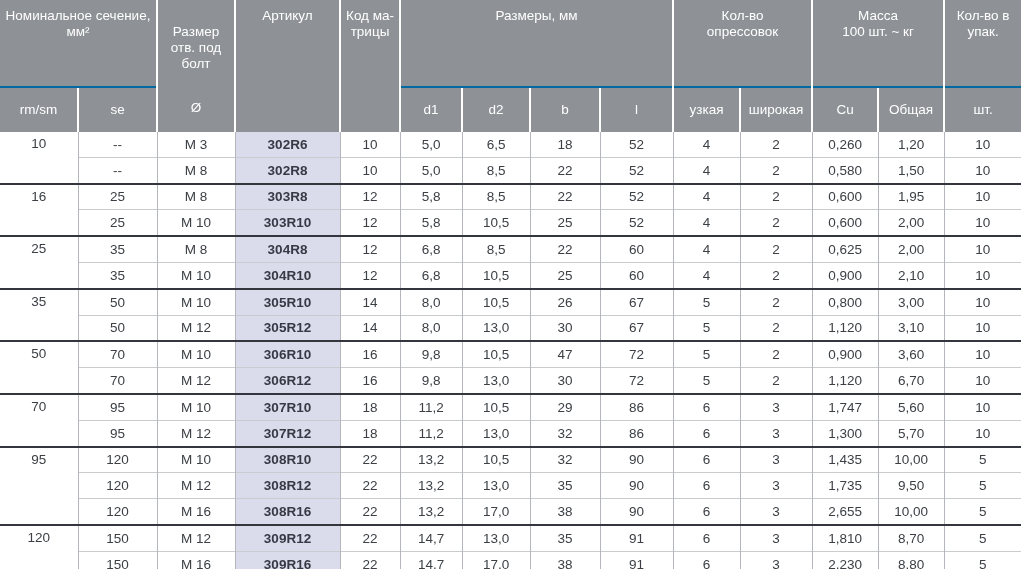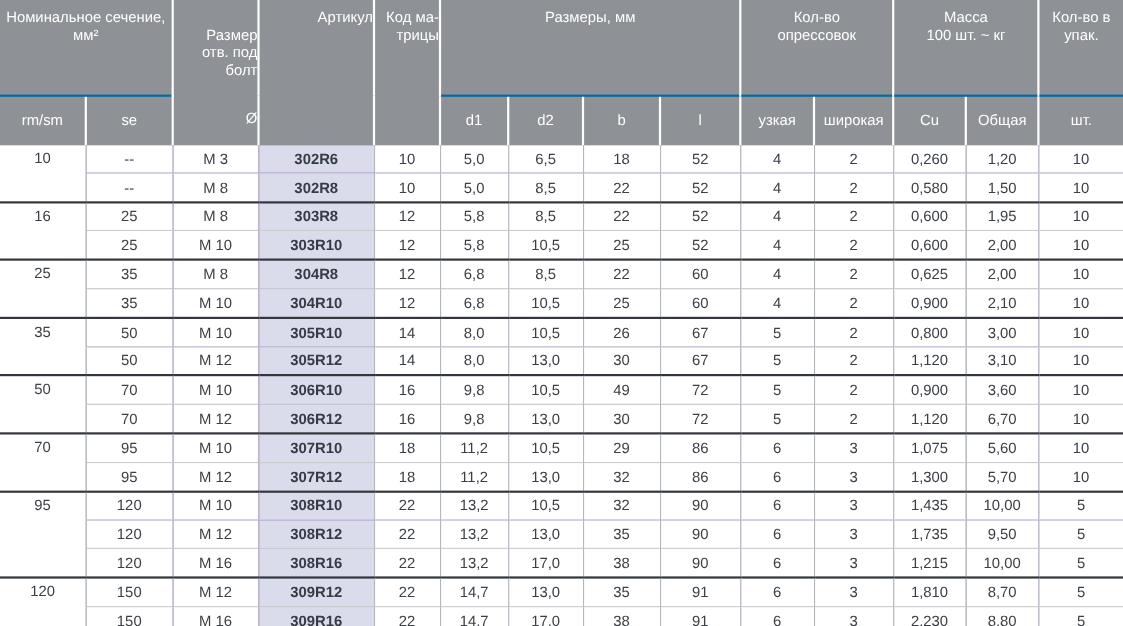--- a/index.html
+++ b/index.html
@@ -30,21 +30,21 @@
     white-space: pre-line;
   }
   thead tr.subrow th {
     height: 27px;
     vertical-align: middle;
     border-top: 2px solid #0369a1;
   }
   thead th { border-left: 2px solid #ffffff; }
   thead tr.toprow th:first-child,
   thead tr.subrow th:first-child { border-left: none; }
-  thead th.rspan { vertical-align: top; padding-top: 8px; text-align: right; }
+  thead th.rspan { vertical-align: top; padding-top: 8px; }
   thead th.rspan .blockline { display: block; white-space: pre-line; }
   thead th.rspan .diam { display: block; margin-top: 12px; }
 
   
   tbody td {
     height: 24.8px;
     font-size: 13.5px;
     color: #3c4045;
     text-align: center;
     vertical-align: middle;
@@ -249,21 +249,21 @@
           <td class="col-pack">10</td>
         </tr>
         <tr class="group-start">
           <td rowspan="2" class="col-rmsm">50</td>
           <td class="col-se">70</td>
           <td class="col-bolt">M 10</td>
           <td class="col-article">306R10</td>
           <td class="col-matrix">16</td>
           <td class="col-d1">9,8</td>
           <td class="col-d2">10,5</td>
-          <td class="col-b">49</td>
+          <td class="col-b">47</td>
           <td class="col-l">72</td>
           <td class="col-narrow">5</td>
           <td class="col-wide">2</td>
           <td class="col-cu">0,900</td>
           <td class="col-total">3,60</td>
           <td class="col-pack">10</td>
         </tr>
         <tr>
           <td class="col-se">70</td>
           <td class="col-bolt">M 12</td>
@@ -284,21 +284,21 @@
           <td class="col-se">95</td>
           <td class="col-bolt">M 10</td>
           <td class="col-article">307R10</td>
           <td class="col-matrix">18</td>
           <td class="col-d1">11,2</td>
           <td class="col-d2">10,5</td>
           <td class="col-b">29</td>
           <td class="col-l">86</td>
           <td class="col-narrow">6</td>
           <td class="col-wide">3</td>
-          <td class="col-cu">1,075</td>
+          <td class="col-cu">1,747</td>
           <td class="col-total">5,60</td>
           <td class="col-pack">10</td>
         </tr>
         <tr>
           <td class="col-se">95</td>
           <td class="col-bolt">M 12</td>
           <td class="col-article">307R12</td>
           <td class="col-matrix">18</td>
           <td class="col-d1">11,2</td>
           <td class="col-d2">13,0</td>
@@ -345,21 +345,21 @@
           <td class="col-se">120</td>
           <td class="col-bolt">M 16</td>
           <td class="col-article">308R16</td>
           <td class="col-matrix">22</td>
           <td class="col-d1">13,2</td>
           <td class="col-d2">17,0</td>
           <td class="col-b">38</td>
           <td class="col-l">90</td>
           <td class="col-narrow">6</td>
           <td class="col-wide">3</td>
-          <td class="col-cu">1,215</td>
+          <td class="col-cu">2,655</td>
           <td class="col-total">10,00</td>
           <td class="col-pack">5</td>
         </tr>
         <tr class="group-start">
           <td rowspan="2" class="col-rmsm">120</td>
           <td class="col-se">150</td>
           <td class="col-bolt">M 12</td>
           <td class="col-article">309R12</td>
           <td class="col-matrix">22</td>
           <td class="col-d1">14,7</td>

